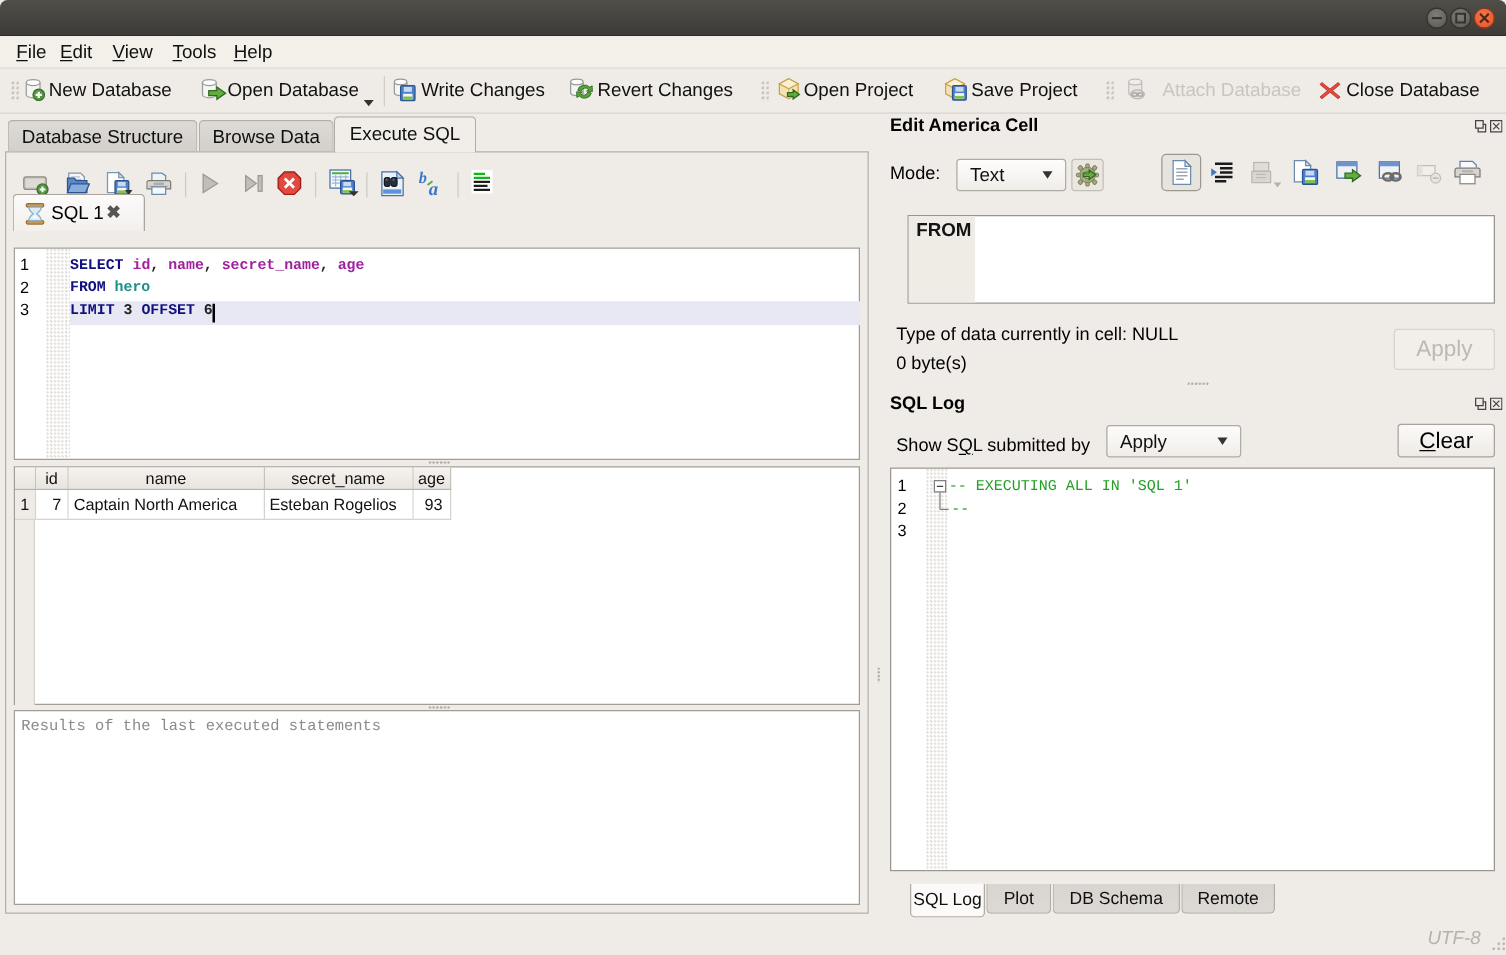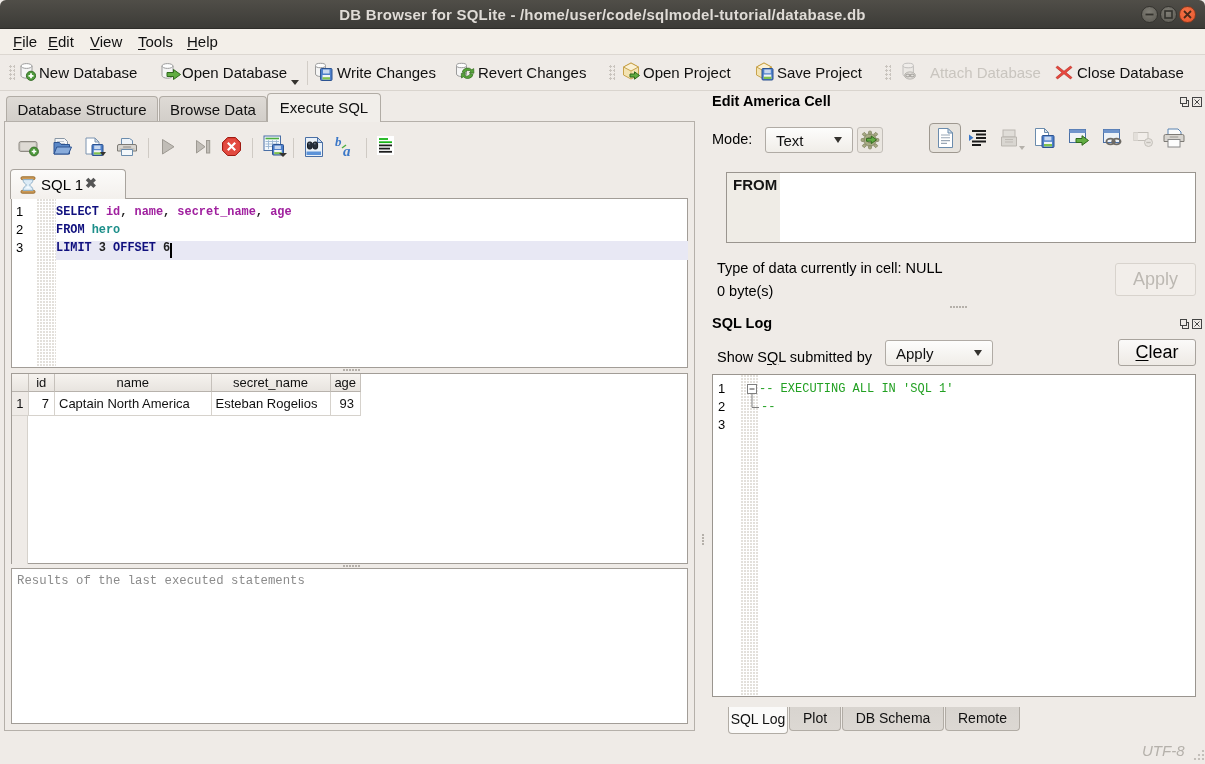--- a/index.html
+++ b/index.html
@@ -46,21 +46,21 @@
   #tab-active { background:#f1eeea; z-index:3; }
 
   
   #content-frame { left:4px; top:121px; width:691px; height:610px;
     border:1px solid #b5b0aa; background:#efebe7; }
 
   
   .sqltb-sep { position:absolute; top:138px; width:1px; height:20px; background:#cfcac4; }
 
   
-  #sqltab { left:10px; top:169px; width:116px; height:30px;
+  #sqltab { left:10px; top:155px; width:106px; height:30px;
     background:linear-gradient(#fcfbfa,#f3f0ec);
     border:1px solid #a9a49e; border-bottom:none; border-radius:4px 4px 0 0; z-index:2; }
   #sqltab .lbl { position:absolute; left:30px; top:6px; font-size:15px; color:#000; }
   #sqltab .x { position:absolute; left:74px; top:5px; font-size:14px; font-weight:bold; color:#555; }
 
   
   #editor { left:11px; top:198px; width:677px; height:170px; background:#fff; border:1px solid #a29d97; }
   #editor .gutter-hatch { position:absolute; left:25px; top:0; width:19px; height:168px;
      background-image:radial-gradient(circle at 1px 1px, #e3e0db 0.9px, transparent 1px);
      background-size:3px 3px; }
@@ -129,21 +129,20 @@
      border:1px solid #b1aca5; border-top:none; border-radius:0 0 4px 4px;
      background:linear-gradient(#d8d4cf,#dcd8d3); }
   #btab-active { background:#fbfaf9; z-index:2; }
 
   #utf8 { position:absolute; left:1142px; top:742px; font-size:15px; color:#b5b1ab;font-style:italic; }
 </style>
 </head>
 <body>
 
 <div id="titlebar" class="abs">
-  <div id="title-text" class="abs">DB Browser for SQLite - /home/user/code/sqlmodel-tutorial/database.db</div>
   <div class="winbtn abs" style="left:1141px; background:radial-gradient(circle at 45% 35%, #807e76, #595750); border:1px solid #34332f;">
     <svg width="15" height="15">
         <line x1="3.5" y1="7.5" x2="11.5" y2="7.5" stroke="#33322d" stroke-width="1.8"></line>
       </svg>
   </div>
   <div class="winbtn abs" style="left:1160px; background:radial-gradient(circle at 45% 35%, #807e76, #595750); border:1px solid #34332f;">
     <svg width="15" height="15">
         <rect x="4" y="4" width="7" height="7" fill="none" stroke="#33322d" stroke-width="1.6"></rect>
       </svg>
   </div>

